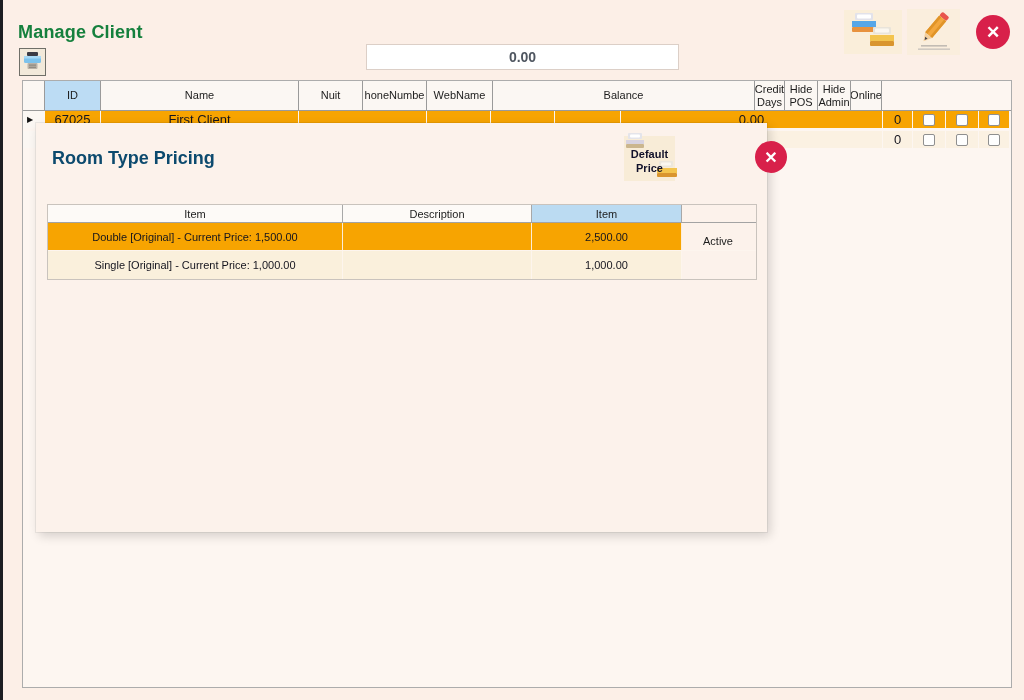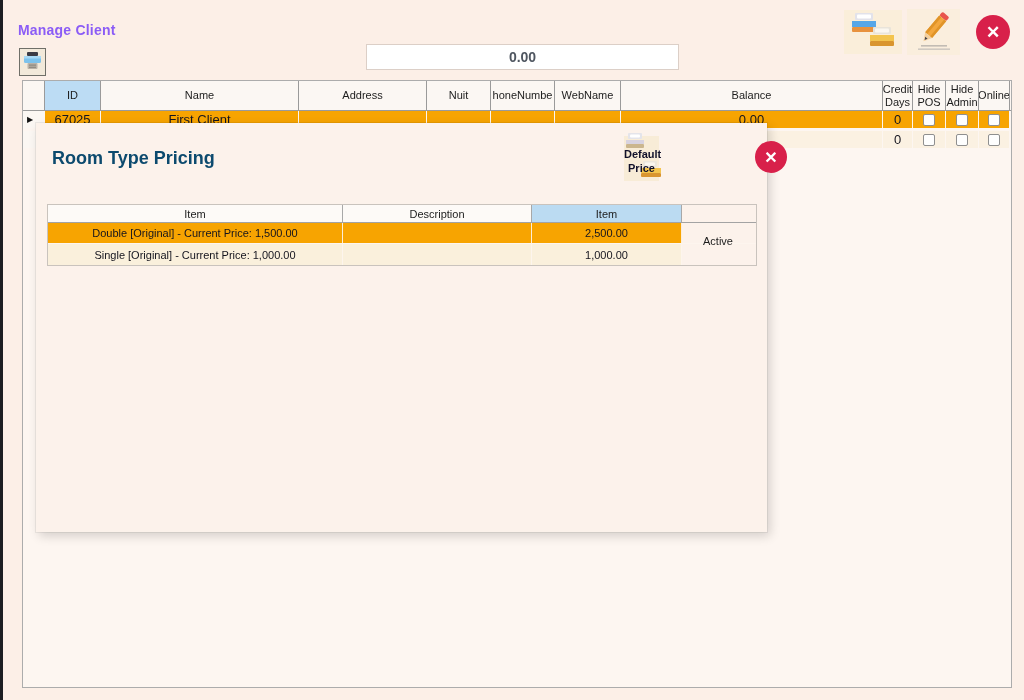--- a/index.html
+++ b/index.html
@@ -2,21 +2,21 @@
 <html><head>
 <meta charset="utf-8">
 <style>
   * { margin:0; padding:0; box-sizing:border-box; }
   html,body { width:1024px; height:700px; }
   body { font-family:"Liberation Sans", sans-serif; background:#fcefe7; position:relative; overflow:hidden; }
 
   .left-edge { position:absolute; left:0; top:0; width:3px; height:700px; background:#1d1d22; }
 
   
-  .page-title { position:absolute; left:18px; top:22px; font-size:14px; font-weight:bold; color:#8b5cf6; letter-spacing:0.2px; }
+  .page-title { position:absolute; left:18px; top:22px; font-size:18px; font-weight:bold; color:#15803d; letter-spacing:0.2px; }
   .printer-btn { position:absolute; left:19px; top:48px; width:27px; height:28px; background:#f2e9da; border:1px solid #6f6f68; display:flex; align-items:center; justify-content:center; cursor:pointer; }
   .amount-input { position:absolute; left:366px; top:44px; width:313px; height:26px; background:#ffffff; border:1px solid #dccfc7; text-align:center; font-size:14px; font-weight:bold; color:#4f5660; font-family:"Liberation Sans", sans-serif; }
 
   .icon-btn { position:absolute; background:#faeeda; border:none; display:flex; align-items:center; justify-content:center; cursor:pointer; }
   .beds-btn { left:844px; top:10px; width:58px; height:44px; }
   .pencil-btn { left:907px; top:9px; width:53px; height:46px; background:#faeedd; }
 
   .close-btn { position:absolute; border-radius:50%; background:#d8204a; color:#ffffff; display:flex; align-items:center; justify-content:center; font-weight:bold; cursor:pointer; }
   .close-main { left:976px; top:15px; width:34px; height:34px; font-size:17px; }
   .close-modal { left:719px; top:18px; width:32px; height:32px; font-size:16px; }
@@ -40,31 +40,31 @@
   .col-credit{width:30px;} .col-hidepos{width:33px;} .col-hideadmin{width:33px;} .col-online{width:31px;}
 
   .checkbox { width:12px; height:12px; border:1px solid #8f8f8f; border-radius:2px; background:#fefefe; cursor:pointer; position:relative; flex:none; }
   .checkbox.checked { background:#4a90d9; border-color:#3a7fc4; }
   .checkbox.checked::after { content:"✓"; position:absolute; left:1px; top:-1px; font-size:10px; color:#fff; }
 
   
   .modal { position:absolute; left:36px; top:123px; width:731px; height:409px; background:#fcf2eb; box-shadow:0 0 0 1px rgba(0,0,0,0.06), 3px 4px 10px rgba(0,0,0,0.16); }
   .modal-title { position:absolute; left:16px; top:25px; font-size:18px; font-weight:bold; color:#0c4a6e; }
 
-  .default-price-btn { position:absolute; left:588px; top:13px; width:35px; height:45px; background:#f8ecd7; border:none; cursor:pointer; overflow:visible; }
+  .default-price-btn { position:absolute; left:588px; top:13px; width:51px; height:45px; background:#f8ecd7; border:none; cursor:pointer; overflow:visible; }
   .default-price-btn svg.bed-a { position:absolute; left:1px; top:-3px; }
   .default-price-btn svg.bed-b { position:absolute; right:-4px; bottom:-2px; }
   .default-price-label { position:relative; z-index:2; font-size:11px; font-weight:bold; color:#11112a; line-height:1.2; text-align:center; display:block; width:100%; margin-top:6px; }
 
   
   .ptable { position:absolute; left:11px; top:81px; width:710px; border:1px solid #c9c3bd; background:#fcf2eb; }
   .phrow { display:flex; height:18px; border-bottom:1px solid #a3a3a3; }
   .phcell { background:#fdfaf7; border-right:1px solid #a8a8a8; font-size:11px; color:#1c1c1c; display:flex; align-items:center; justify-content:center; }
   .phcell.blue { background:#bbdbf2; }
-  .pdrow { display:flex; height:21px; border-bottom:1px solid #fdf5ee; cursor:pointer; }
+  .pdrow { display:flex; height:28px; border-bottom:1px solid #fdf5ee; cursor:pointer; }
   .pdrow:last-child { border-bottom:none; }
   .pdrow .pcell { font-size:11px; color:#14141e; display:flex; align-items:center; justify-content:center; border-right:1px solid rgba(253,245,238,0.9); overflow:hidden; }
   .prow-orange .pcell { background:#f7a401; }
   .prow-cream .pcell { background:#faf0dc; }
 
   .pc-item{width:295px;} .pc-desc{width:189px;} .pc-price{width:150px;} .pc-active{width:72px;margin-top:36px;}
 </style>
 </head>
 <body>
 
@@ -126,21 +126,20 @@
 <div class="close-btn close-main">
   <span>✕</span>
 </div>
 
 <div class="grid-panel">
 
   <div class="trow hrow">
     <div class="hcell col-sel"></div>
     <div class="hcell col-id blue">ID</div>
     <div class="hcell col-name">Name</div>
-    <div class="hcell col-address">Address</div>
     <div class="hcell col-nuit">Nuit</div>
     <div class="hcell col-phone">honeNumbe</div>
     <div class="hcell col-web">WebName</div>
     <div class="hcell col-balance">Balance</div>
     <div class="hcell col-credit">Credit Days</div>
     <div class="hcell col-hidepos">Hide POS</div>
     <div class="hcell col-hideadmin">Hide Admin</div>
     <div class="hcell col-online">Online</div>
   </div>
 

